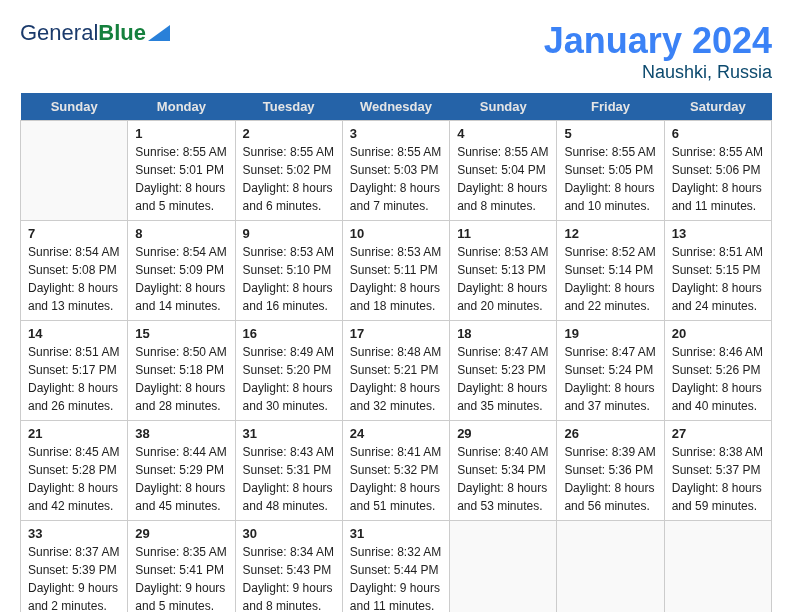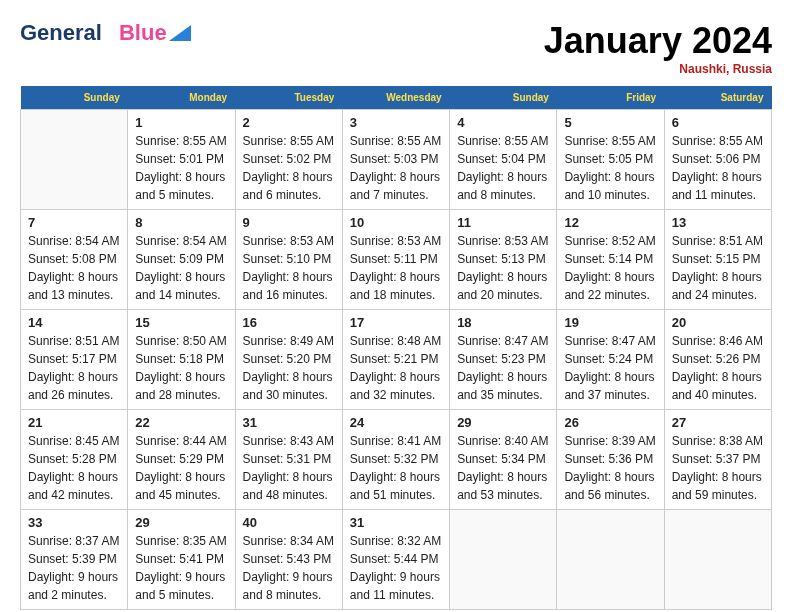--- a/index.html
+++ b/index.html
@@ -20,38 +20,37 @@
       display: flex;
       flex-direction: column;
       align-items: flex-start;
     }
     .title-area {
       text-align: right;
     }
     .month-title {
       font-size: 36px;
       font-weight: bold;
-      color: #000000;
+      color: #3b82f6;
     }
     .location {
-      font-size: 12px;
-      color: #b91c1c;
-      font-weight: bold;
+      font-size: 18px;
+      color: #0c4a6e;
     }
     table {
       width: 100%;
       border-collapse: collapse;
       table-layout: fixed;
     }
     th {
       background-color: #2563a8;
-      color: #fde047;
-      text-align: right;
+      color: #e5e5e5;
+      text-align: center;
       padding: 6px 8px;
-      font-size: 10px;
+      font-size: 13px;
       font-weight: bold;
     }
     td {
       border: 1px solid #ccc;
       vertical-align: top;
       padding: 5px 7px;
       font-size: 11px;
       color: #222;
       height: 85px;
     }
@@ -67,22 +66,22 @@
       line-height: 1.5;
       font-size: 12px;
     }
   </style>
 </head>
 <body>
 
 <div class="header-area">
   <div class="logo">
     <div style="display:flex;align-items:center;">
-      <span style="font-size:22px;font-weight:bold;color:#1a3a6b;">General</span>
-      <span style="font-size:22px;font-weight:bold;color:#ec4899;padding-left:17px;">Blue</span>
+      <span style="font-size:22px;font-weight:normal;color:#1a3a6b;">General</span>
+      <span style="font-size:22px;font-weight:bold;color:#15803d;">Blue</span>
       <svg width="22" height="16" viewBox="0 0 22 16" style="margin-left:2px;">
         <polygon points="0,16 22,0 22,16" fill="#2980d9"></polygon>
       </svg>
     </div>
   </div>
   <div class="title-area">
     <div class="month-title">January 2024</div>
     <div class="location">Naushki, Russia</div>
   </div>
 </div>
@@ -186,21 +185,21 @@
           <div class="day-num">20</div>
           <div class="day-info">Sunrise: 8:46 AM<br>Sunset: 5:26 PM<br>Daylight: 8 hours and 40 minutes.</div>
         </td>
       </tr>
       <tr>
         <td>
           <div class="day-num">21</div>
           <div class="day-info">Sunrise: 8:45 AM<br>Sunset: 5:28 PM<br>Daylight: 8 hours and 42 minutes.</div>
         </td>
         <td>
-          <div class="day-num">22</div>
+          <div class="day-num">38</div>
           <div class="day-info">Sunrise: 8:44 AM<br>Sunset: 5:29 PM<br>Daylight: 8 hours and 45 minutes.</div>
         </td>
         <td>
           <div class="day-num">31</div>
           <div class="day-info">Sunrise: 8:43 AM<br>Sunset: 5:31 PM<br>Daylight: 8 hours and 48 minutes.</div>
         </td>
         <td>
           <div class="day-num">24</div>
           <div class="day-info">Sunrise: 8:41 AM<br>Sunset: 5:32 PM<br>Daylight: 8 hours and 51 minutes.</div>
         </td>
@@ -220,21 +219,21 @@
       <tr>
         <td>
           <div class="day-num">33</div>
           <div class="day-info">Sunrise: 8:37 AM<br>Sunset: 5:39 PM<br>Daylight: 9 hours and 2 minutes.</div>
         </td>
         <td>
           <div class="day-num">29</div>
           <div class="day-info">Sunrise: 8:35 AM<br>Sunset: 5:41 PM<br>Daylight: 9 hours and 5 minutes.</div>
         </td>
         <td>
-          <div class="day-num">40</div>
+          <div class="day-num">30</div>
           <div class="day-info">Sunrise: 8:34 AM<br>Sunset: 5:43 PM<br>Daylight: 9 hours and 8 minutes.</div>
         </td>
         <td>
           <div class="day-num">31</div>
           <div class="day-info">Sunrise: 8:32 AM<br>Sunset: 5:44 PM<br>Daylight: 9 hours and 11 minutes.</div>
         </td>
         <td class="empty"></td>
         <td class="empty"></td>
         <td class="empty"></td>
       </tr>

